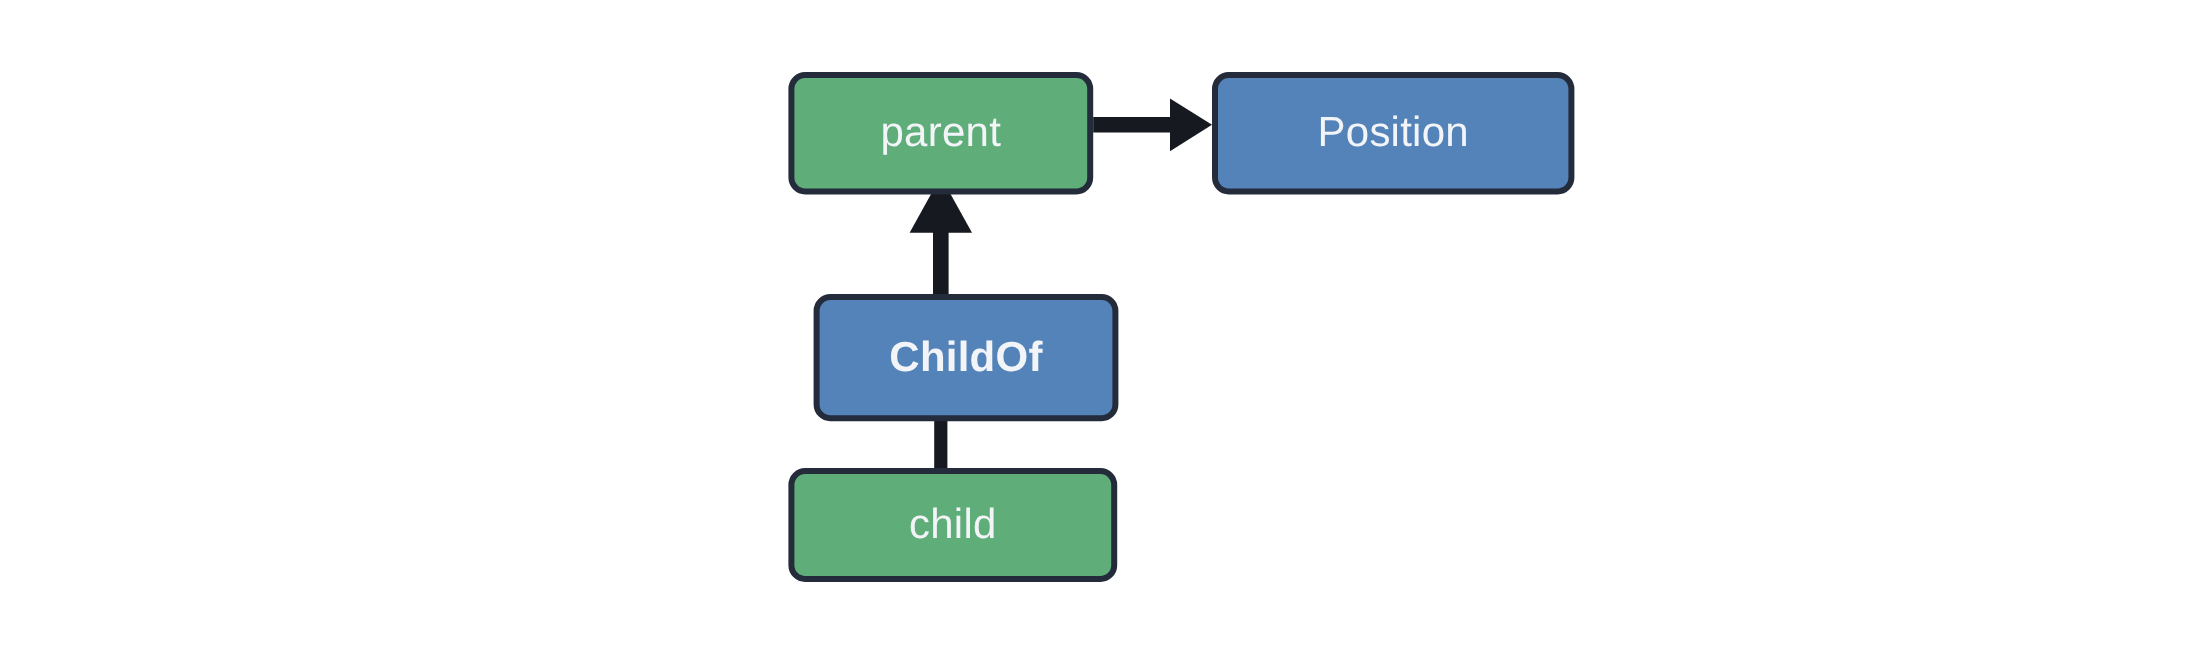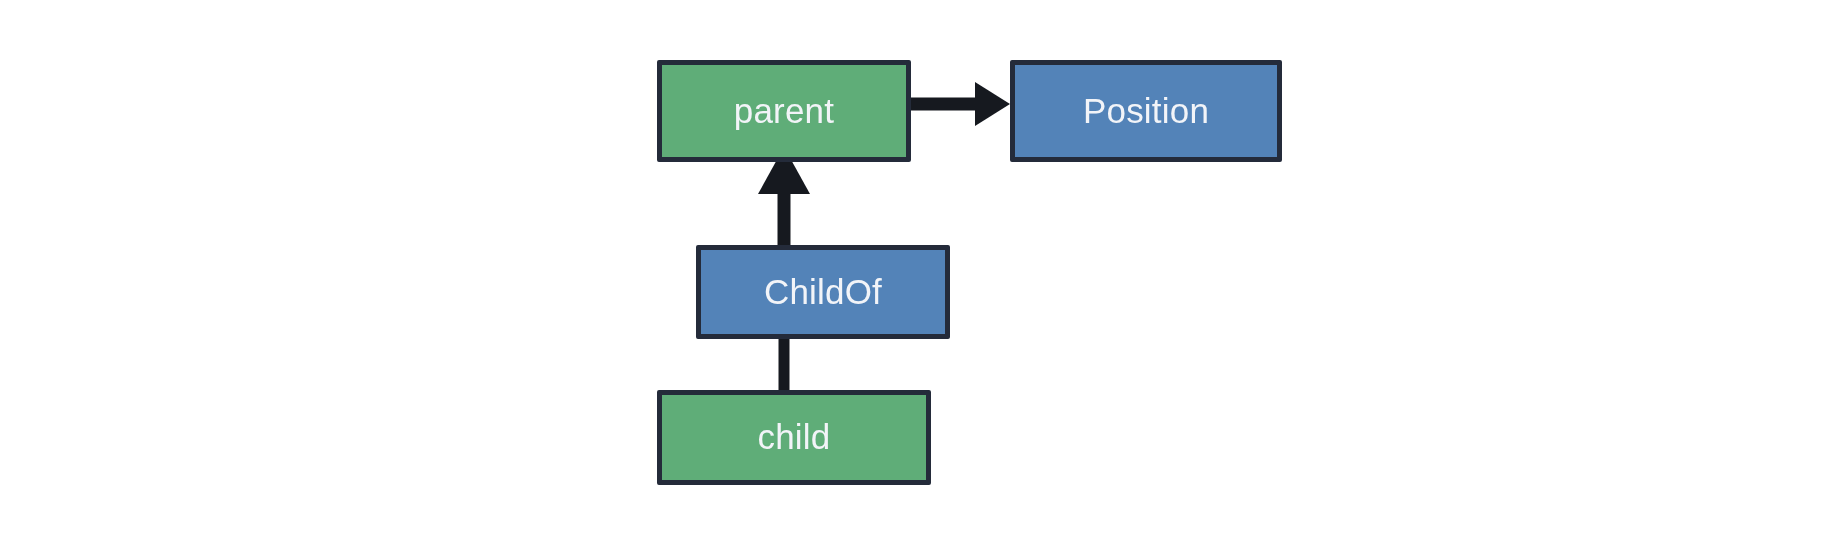--- a/index.html
+++ b/index.html
@@ -24,42 +24,42 @@
     width: 1830px;
     height: 548px;
   }
   .node {
     position: absolute;
     box-sizing: border-box;
     display: flex;
     align-items: center;
     justify-content: center;
     border: 5px solid #242b3a;
-    border-radius: 2px;
+    border-radius: 14px;
     color: #f2f4f8;
     font-size: 35px;
     font-weight: 400;
     letter-spacing: 0.2px;
     line-height: 1;
     user-select: none;
     z-index: 2;
   }
   .node-entity {
     background: #5fad78;
   }
   .node-component {
     background: #5383b8;
   }
   .node-label {
     display: block;
     transform: translateY(-1px);
   }
   #node-parent   { left: 657px; top: 60px;  width: 254px; height: 102px; }
-  #node-position { left: 1010px; top: 60px;  width: 272px; height: 102px; }
-  #node-childof  { left: 696px; top: 245px; width: 254px; height: 94px;  }
+  #node-position { left: 1010px; top: 60px;  width: 302px; height: 102px; }
+  #node-childof  { left: 678px; top: 245px; width: 254px; height: 106px; font-weight: bold;  }
   #node-child    { left: 657px; top: 390px; width: 274px; height: 95px;  }
 </style>
 </head>
 <body>
 
 <div id="canvas">
 
   <svg id="graph-svg" viewBox="0 0 1830 548" xmlns="http://www.w3.org/2000/svg">
 
     <g>

